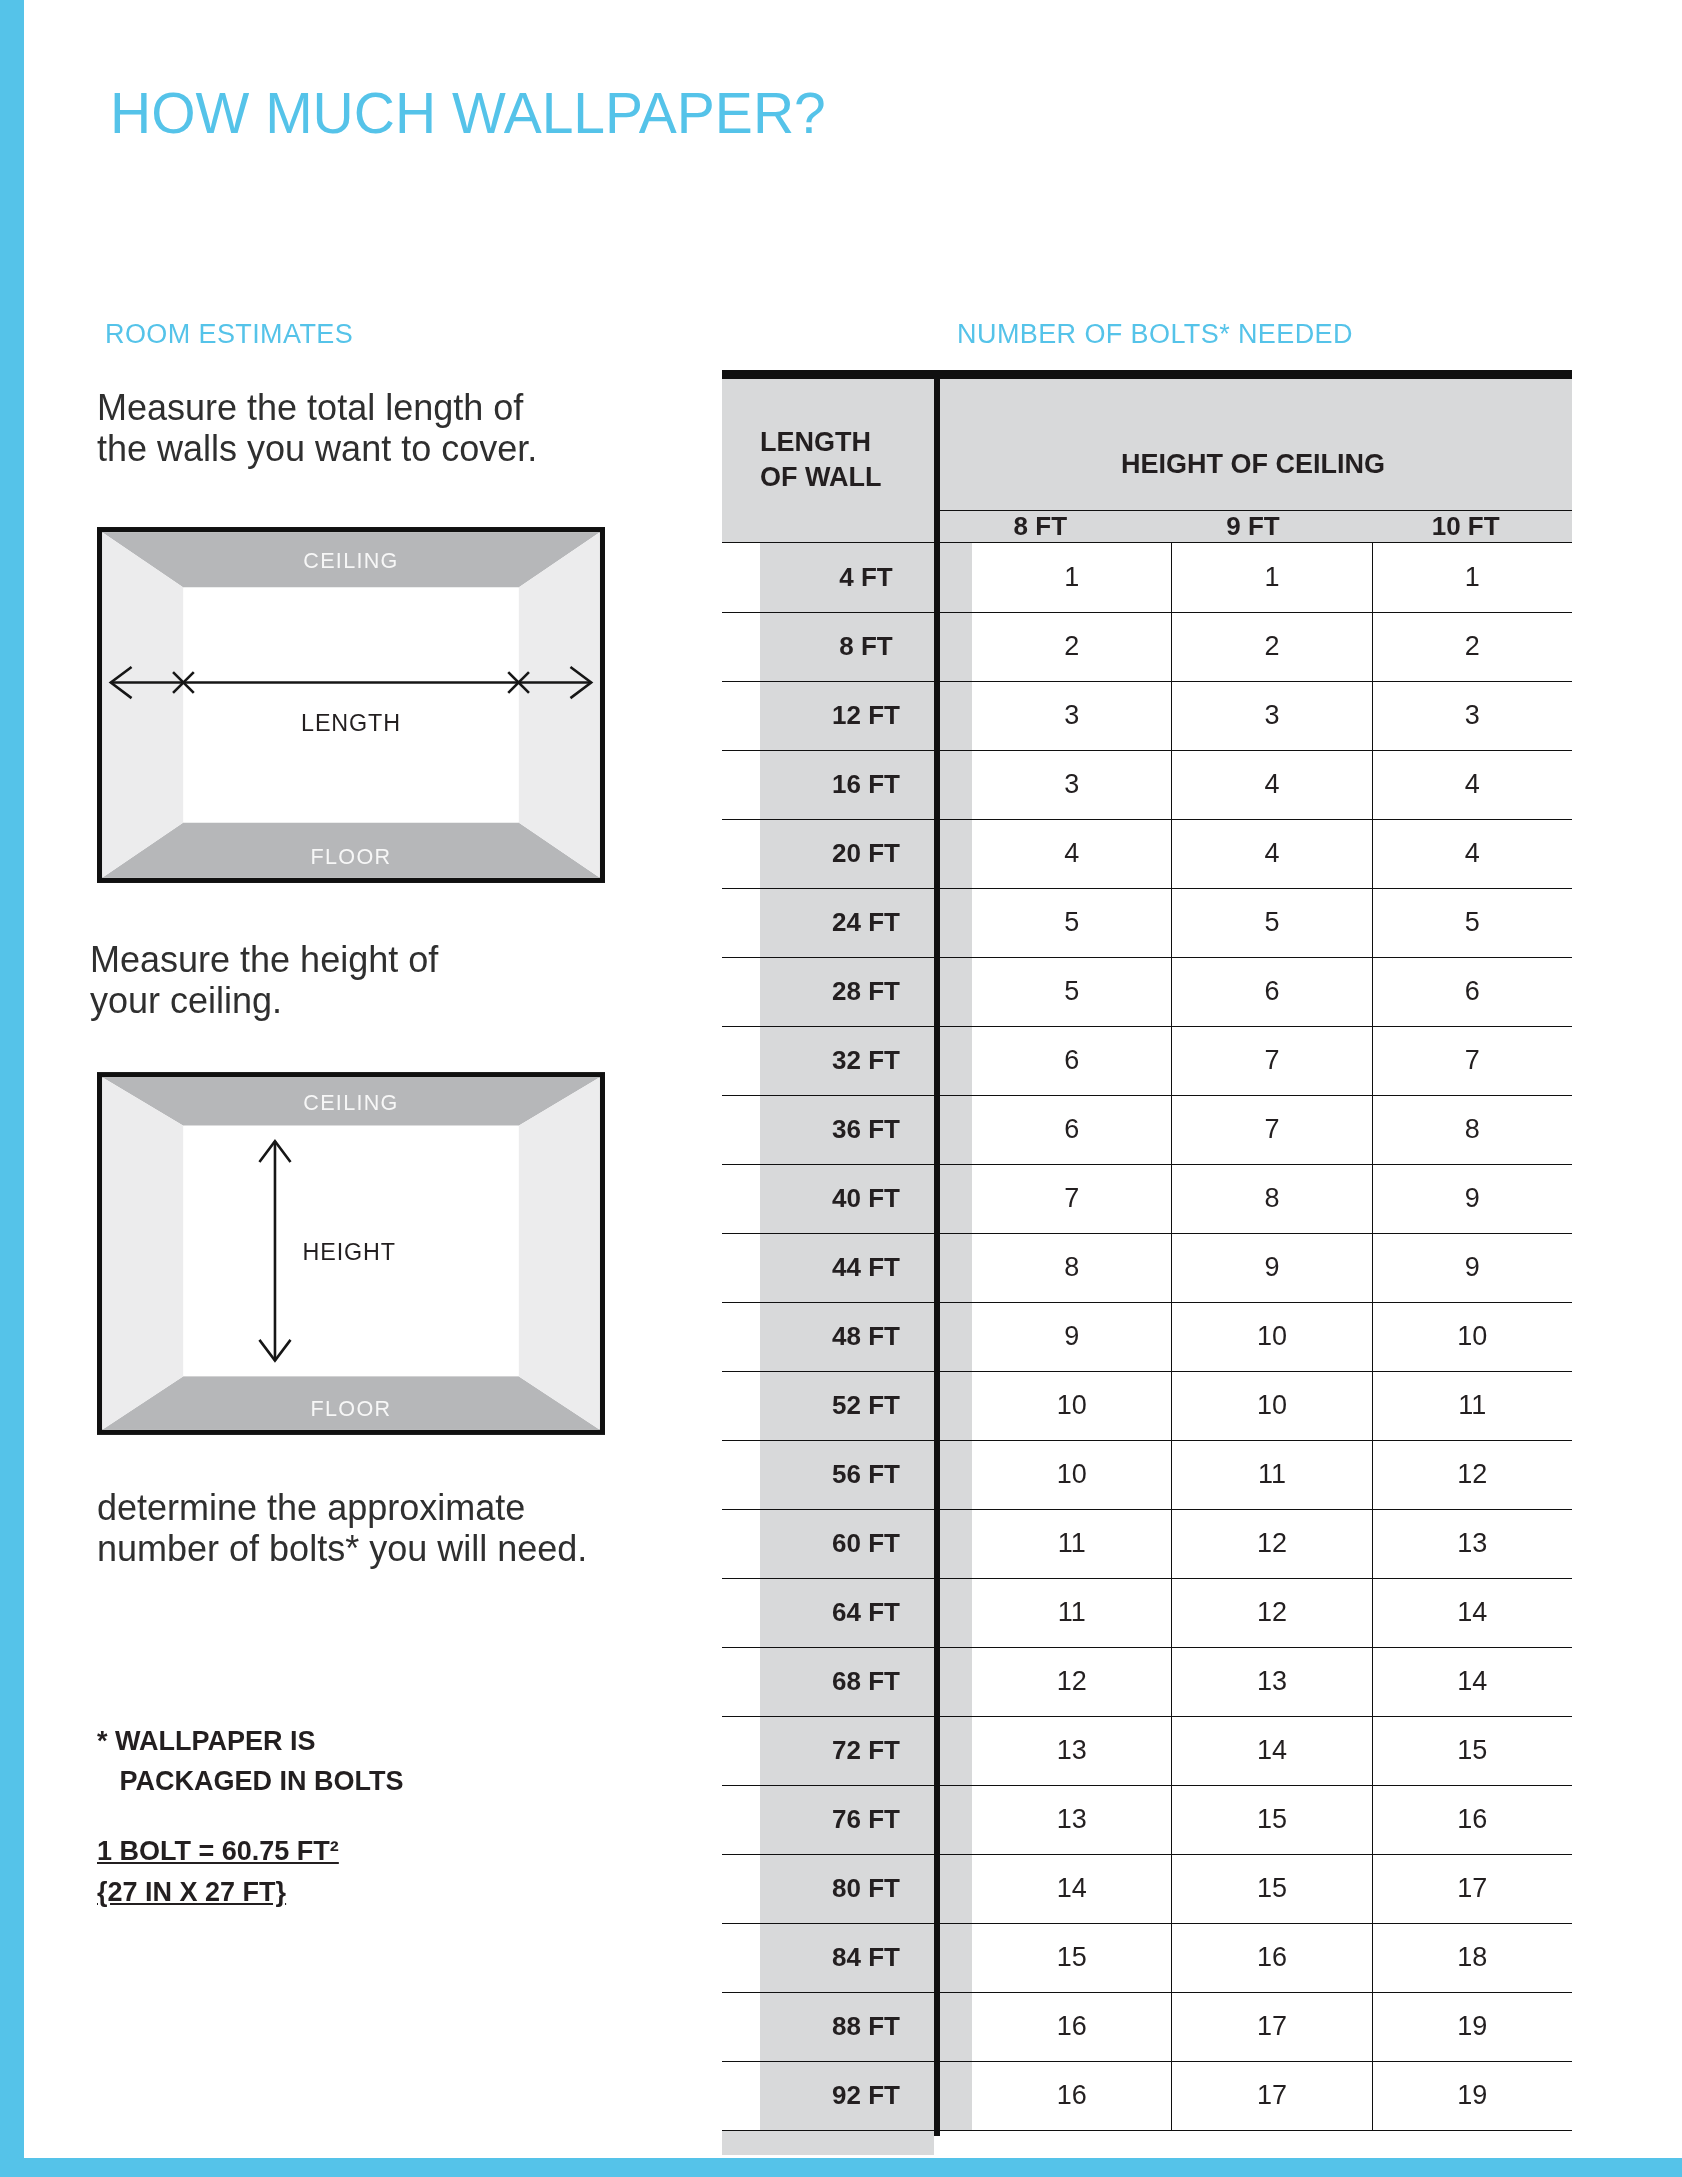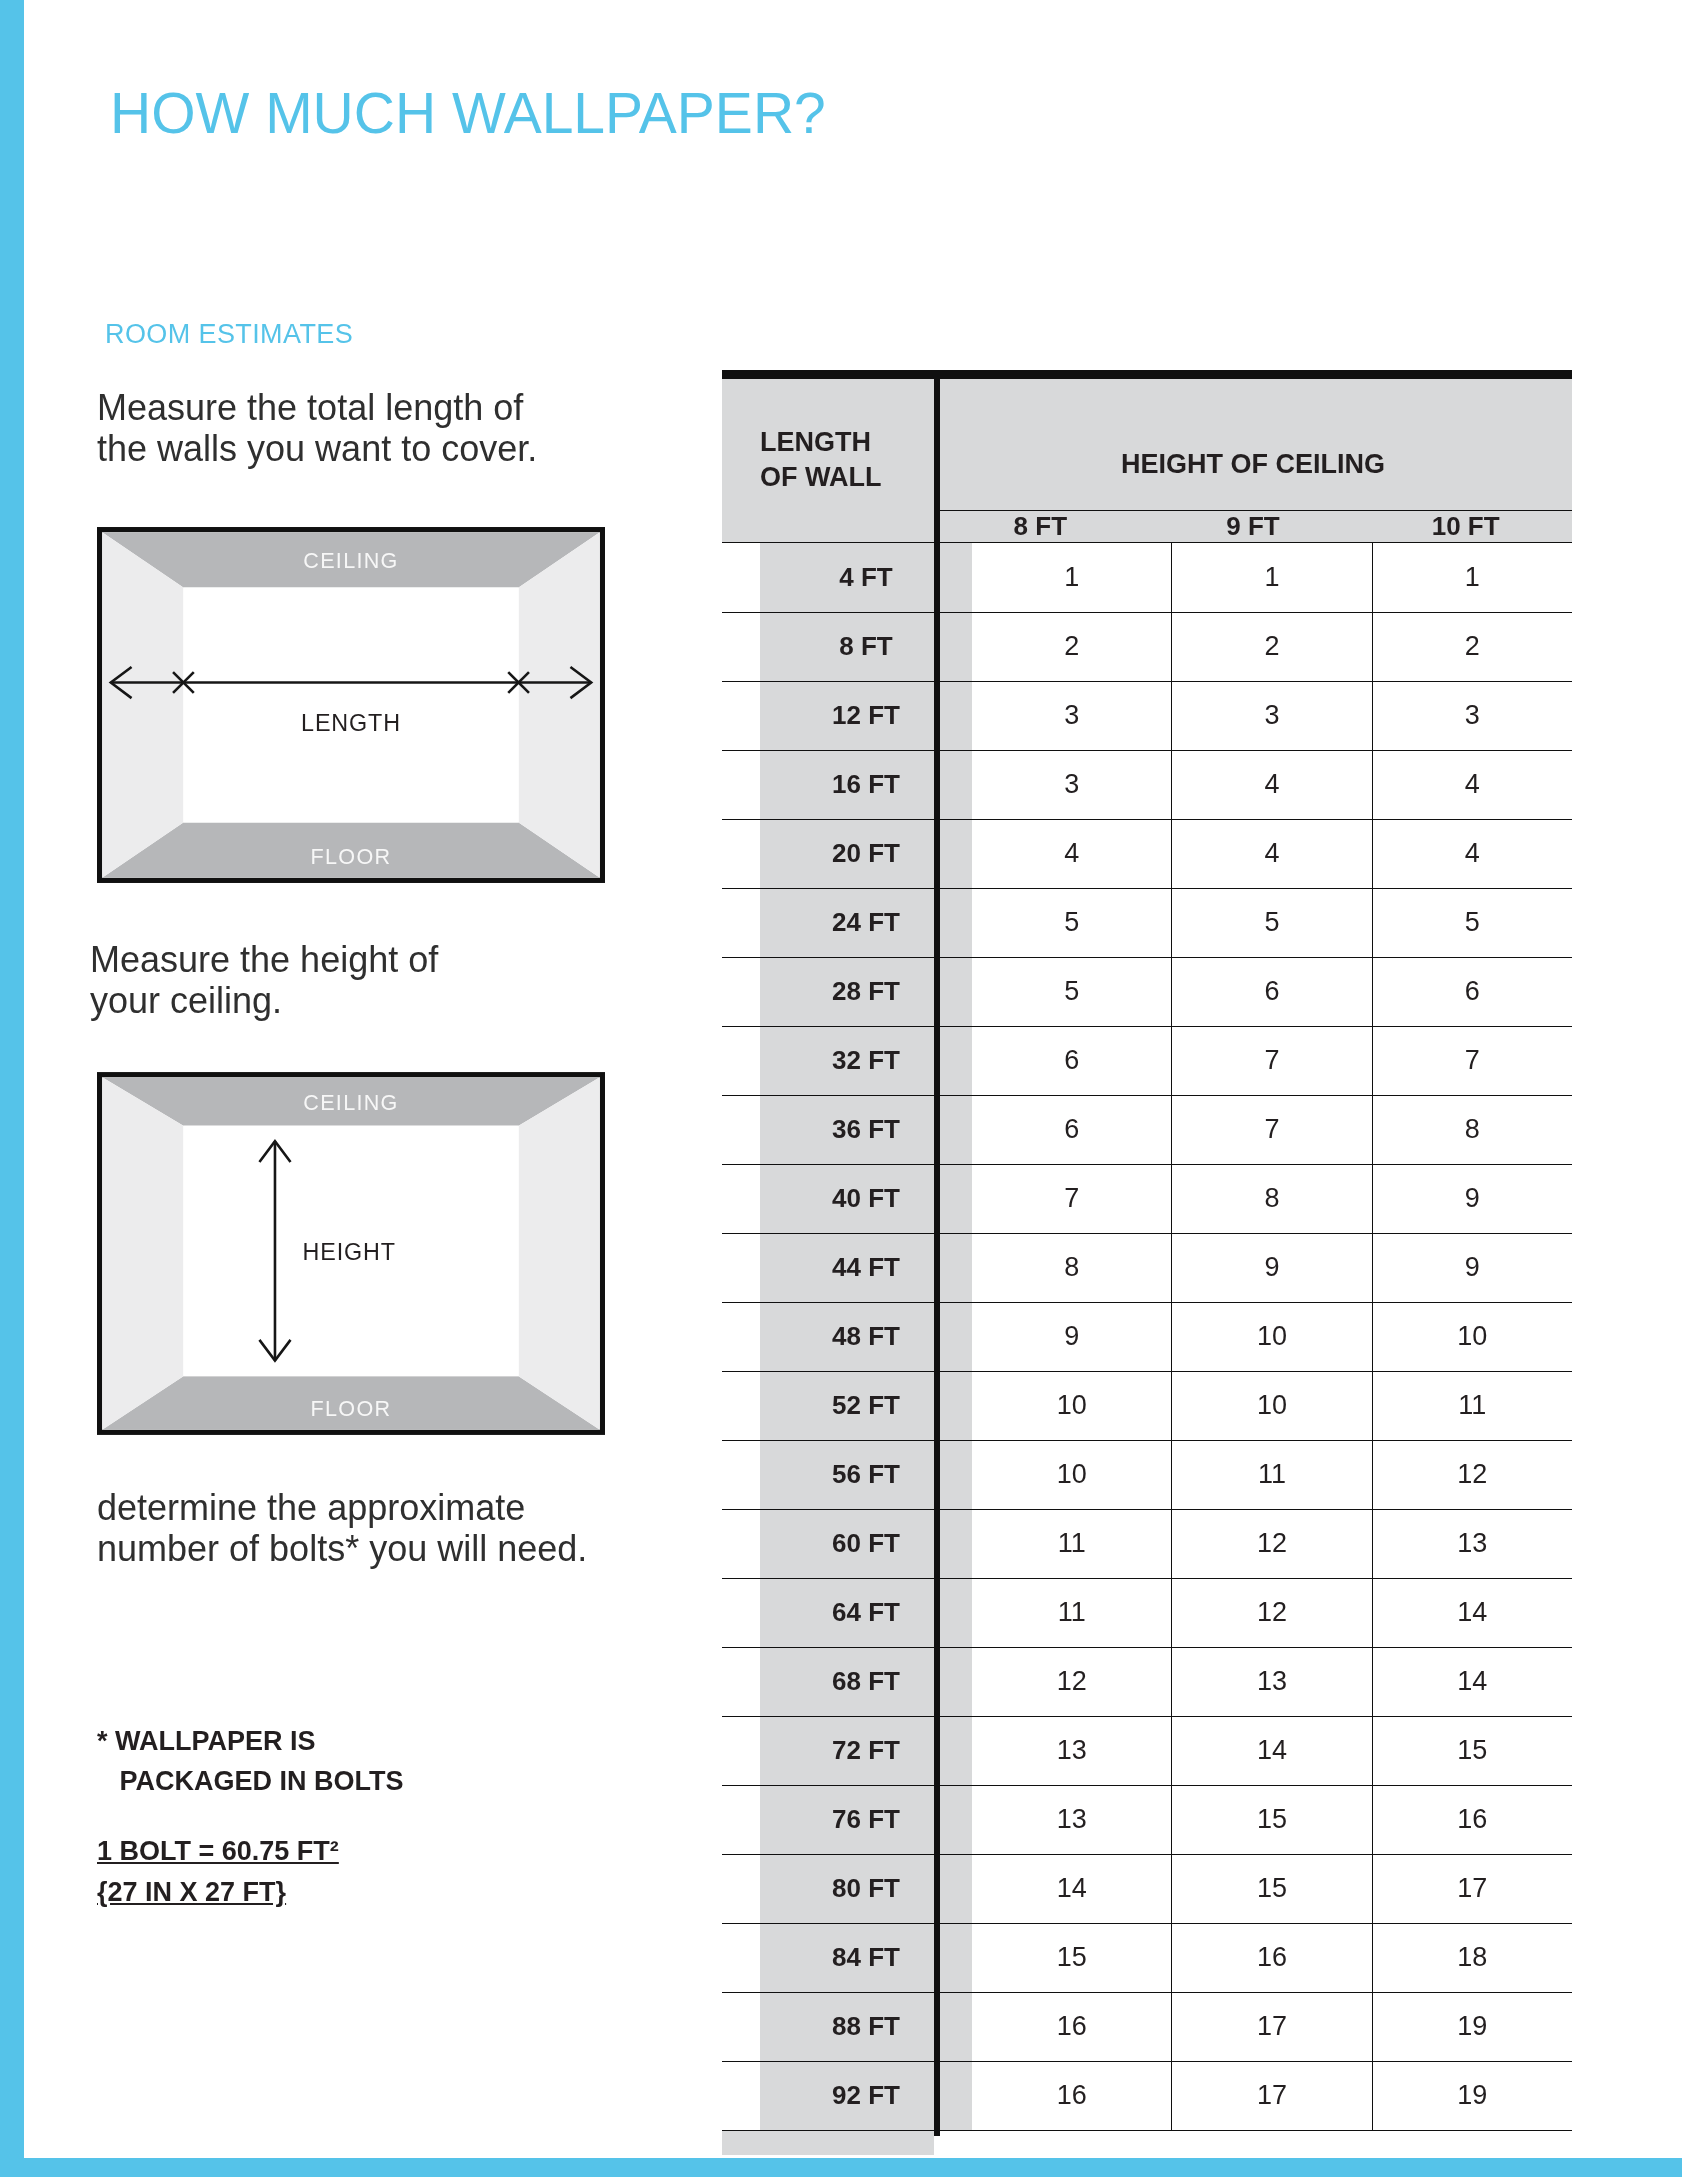--- a/index.html
+++ b/index.html
@@ -126,20 +126,21 @@
   <div class="footnote">
     <div>* WALLPAPER IS</div>
     <div class="indent">PACKAGED IN BOLTS</div>
   </div>
 
   <div class="bolt-spec">
     <div>1 BOLT = 60.75 FT²</div>
     <div>{27 IN X 27 FT}</div>
   </div>
 
+  <h2 class="section-heading table-heading">NUMBER OF BOLTS* NEEDED</h2>
 
   <div class="btable">
     <div class="topbar"></div>
     <div class="thead">
       <div class="hcol1">
         <div>LENGTH</div>
         <div>OF WALL</div>
       </div>
       <div class="hright">
         <div class="group">HEIGHT OF CEILING</div>

